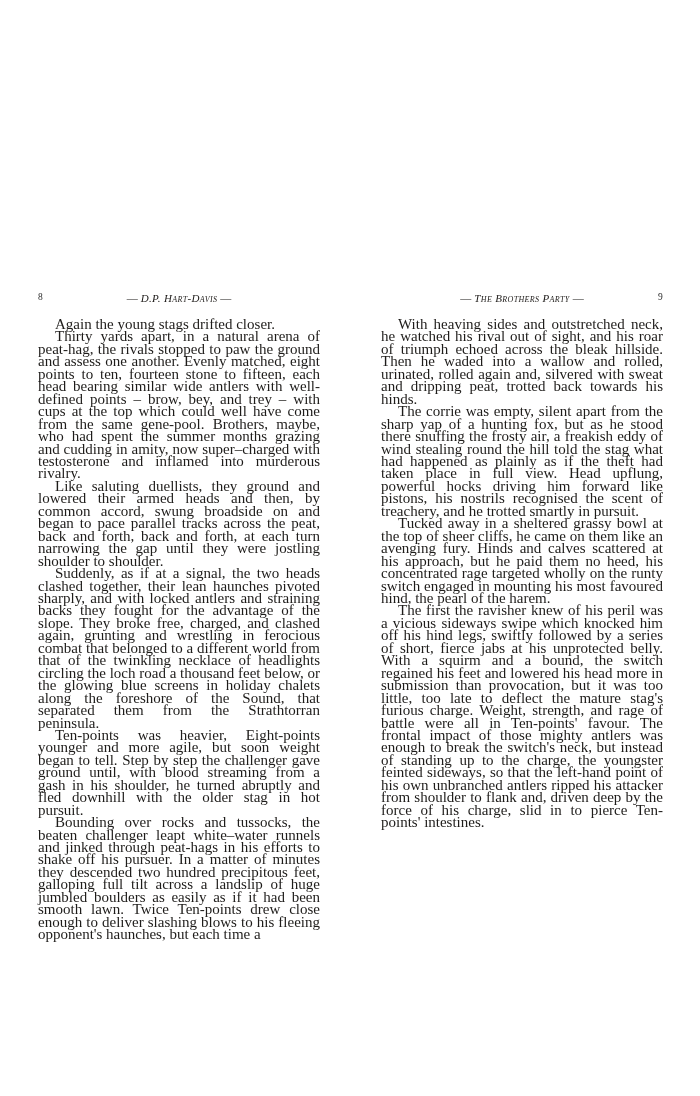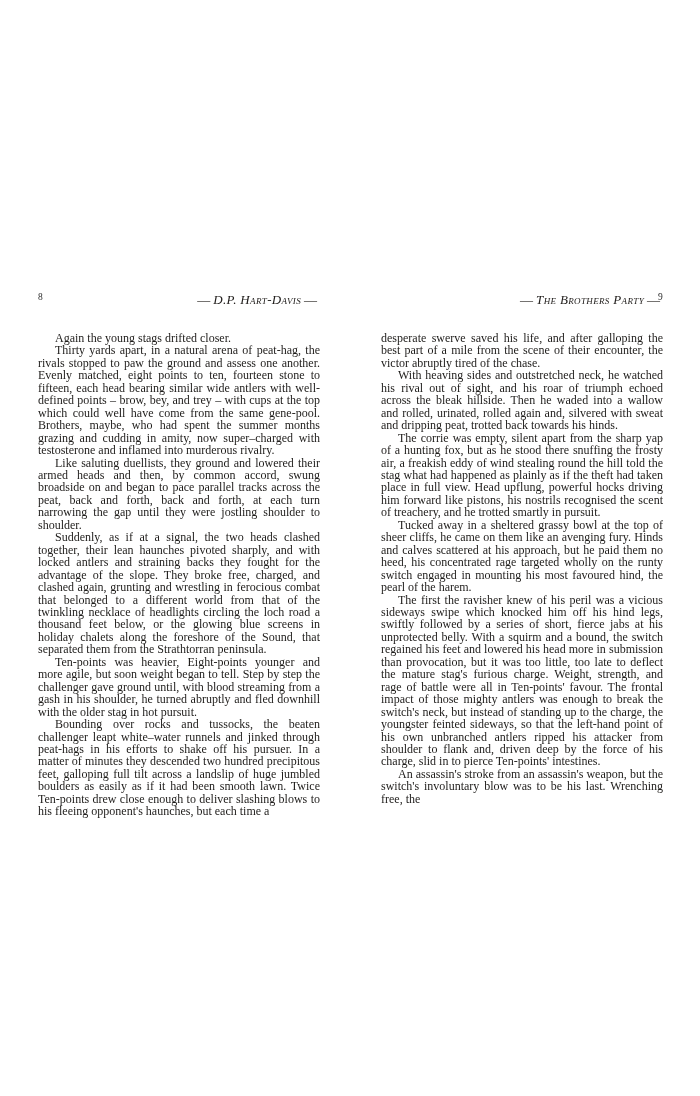--- a/index.html
+++ b/index.html
@@ -40,41 +40,41 @@
     letter-spacing: 0.2px;
   }
   .headrow.left .folio  { left: 0; }
   .headrow.right .folio { right: 0; }
 
   .runhead {
     position: absolute;
     top: 0;
     left: 0;
     width: 100%;
-    text-align: right;
-    font-size: 13px;
+    text-align: center;
+    font-size: 11px;
     font-style: italic;
     font-variant: small-caps;
     color: #23201e;
     letter-spacing: 0.35px;
     white-space: nowrap;
   }
   .runhead .rh-dash {
     font-style: normal;
     font-variant: normal;
     letter-spacing: 0;
     padding: 0 3px;
   }
 
   
   .col {
     position: absolute;
-    top: 332px;
+    top: 318px;
     width: 282px;
-    font-size: 12px;
+    font-size: 15px;
     line-height: 12.45px;
     text-align: justify;
     text-justify: inter-word;
     color: #1e1c1a;
     hyphens: none;
   }
   .col.left  { left: 38px;  }
   .col.right { left: 381px; }
 
   .col p {
@@ -105,22 +105,20 @@
       <p>Ten-points was heavier, Eight-points younger and more agile, but soon weight began to tell. Step by step the challenger gave ground until, with blood streaming from a gash in his shoulder, he turned abruptly and fled downhill with the older stag in hot pursuit.</p>
       <p>Bounding over rocks and tussocks, the beaten challenger leapt white–water runnels and jinked through peat-hags in his efforts to shake off his pursuer. In a matter of minutes they descended two hundred precipitous feet, galloping full tilt across a landslip of huge jumbled boulders as easily as if it had been smooth lawn. Twice Ten-points drew close enough to deliver slashing blows to his fleeing opponent's haunches, but each time a</p>
     </div>
 
     <div class="headrow right">
       <span class="folio">9</span>
       <div class="runhead"><span class="rh-dash">—</span><span>The Brothers Party</span><span class="rh-dash">—</span></div>
     </div>
 
     <div class="col right">
-      <p class="noindent">desperate swerve saved his life, and after galloping the best part of a mile from the scene of their encounter, the victor abruptly tired of the chase.</p>
       <p>With heaving sides and outstretched neck, he watched his rival out of sight, and his roar of triumph echoed across the bleak hillside. Then he waded into a wallow and rolled, urinated, rolled again and, silvered with sweat and dripping peat, trotted back towards his hinds.</p>
       <p>The corrie was empty, silent apart from the sharp yap of a hunting fox, but as he stood there snuffing the frosty air, a freakish eddy of wind stealing round the hill told the stag what had happened as plainly as if the theft had taken place in full view. Head upflung, powerful hocks driving him forward like pistons, his nostrils recognised the scent of treachery, and he trotted smartly in pursuit.</p>
       <p>Tucked away in a sheltered grassy bowl at the top of sheer cliffs, he came on them like an avenging fury. Hinds and calves scattered at his approach, but he paid them no heed, his concentrated rage targeted wholly on the runty switch engaged in mounting his most favoured hind, the pearl of the harem.</p>
       <p>The first the ravisher knew of his peril was a vicious sideways swipe which knocked him off his hind legs, swiftly followed by a series of short, fierce jabs at his unprotected belly. With a squirm and a bound, the switch regained his feet and lowered his head more in submission than provocation, but it was too little, too late to deflect the mature stag's furious charge. Weight, strength, and rage of battle were all in Ten-points' favour. The frontal impact of those mighty antlers was enough to break the switch's neck, but instead of standing up to the charge, the youngster feinted sideways, so that the left-hand point of his own unbranched antlers ripped his attacker from shoulder to flank and, driven deep by the force of his charge, slid in to pierce Ten-points' intestines.</p>
-      <p>An assassin's stroke from an assassin's weapon, but the switch's involuntary blow was to be his last. Wrenching free, the</p>
     </div>
 
   </div>
 </div>
 
 </body></html>

